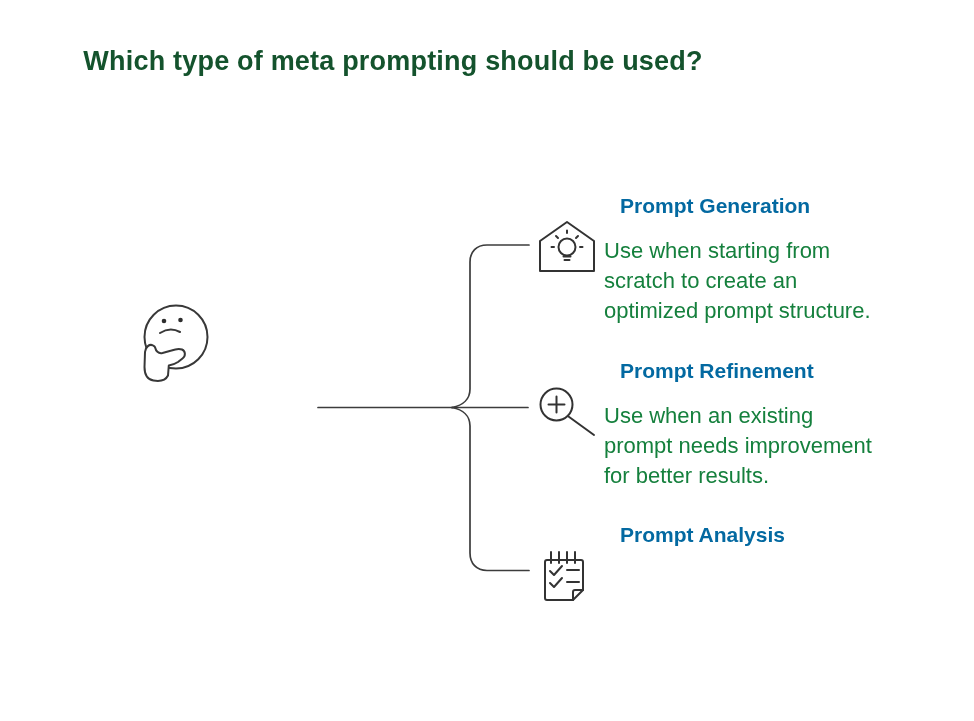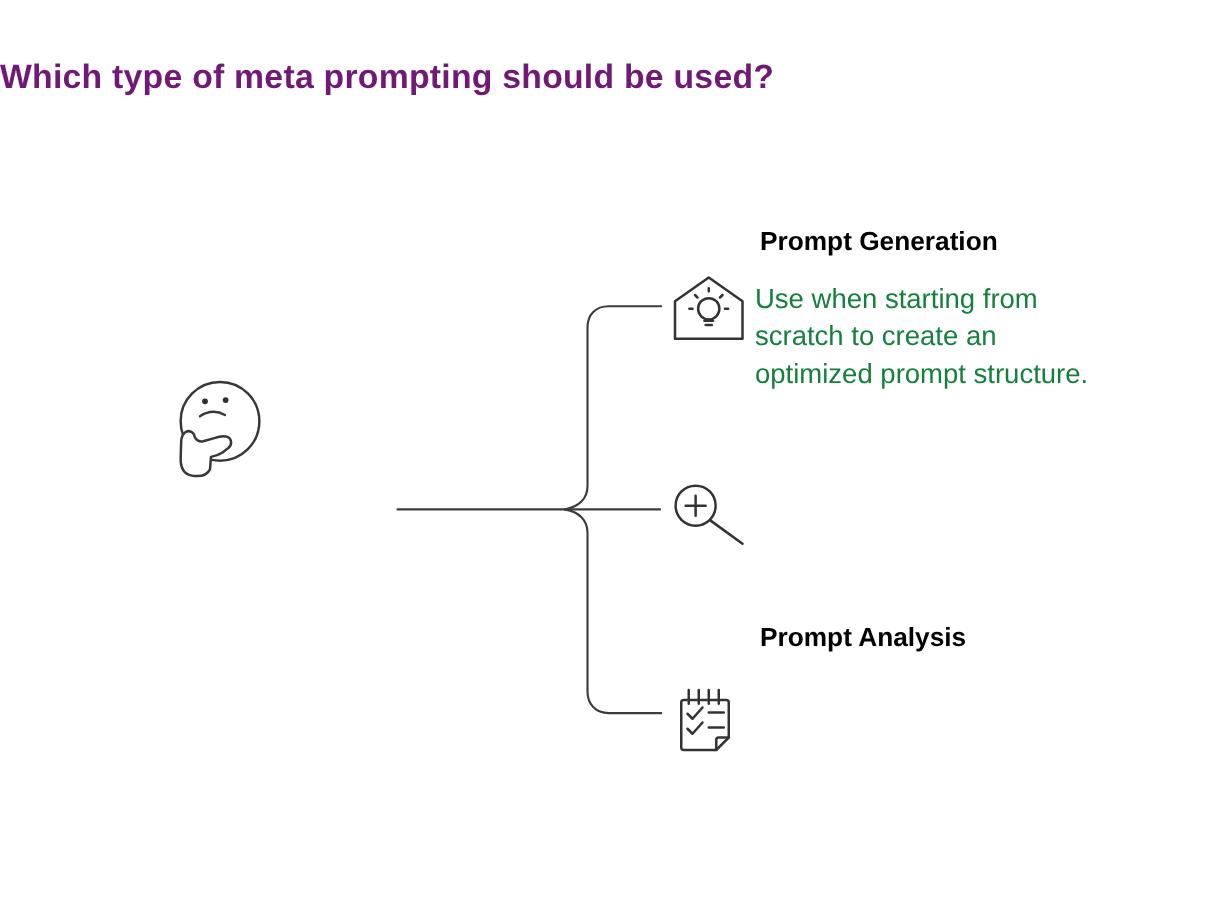--- a/index.html
+++ b/index.html
@@ -13,59 +13,59 @@
     width: 974px;
     height: 721px;
     background: #ffffff;
     overflow: hidden;
   }
   .page-title {
     position: absolute;
     top: 44px;
     left: 0;
     width: 786px;
-    text-align: left;
+    text-align: center;
     font-size: 27px;
     line-height: 34px;
     font-weight: bold;
-    color: #701a75;
+    color: #14532d;
     letter-spacing: 0.2px;
     margin: 0;
   }
   svg.layer {
     position: absolute;
     top: 0;
     left: 0;
   }
   .icon-wrap {
     position: absolute;
   }
   .branch {
     position: absolute;
     left: 604px;
     width: 350px;
   }
   .branch-title {
-    margin: 4px;
+    margin: 16px;
     font-size: 21px;
     line-height: 26px;
     font-weight: bold;
-    color: #000000;
+    color: #0369a1;
   }
   .branch-desc {
     margin: 17px 0 0 0;
     font-size: 22px;
     line-height: 30px;
     font-weight: normal;
     color: #15803d;
     white-space: pre-line;
   }
   .branch-1 { top: 177px; }
   .branch-2 { top: 342px; }
-  .branch-3 { top: 494px; }
+  .branch-3 { top: 506px; }
 </style>
 </head>
 <body>
 
 <div class="canvas">
 
   <h1 class="page-title">Which type of meta prompting should be used?</h1>
 
   <svg class="layer" width="974" height="721" viewBox="0 0 974 721">
     <g fill="none" stroke="#3c3c3c" stroke-width="1.7" stroke-linecap="round">
@@ -117,18 +117,24 @@
     </g>
   </svg>
 
   <div class="branch branch-1">
     <h2 class="branch-title">Prompt Generation</h2>
     <p class="branch-desc">Use when starting from
 scratch to create an
 optimized prompt structure.</p>
   </div>
 
+  <div class="branch branch-2">
+    <h2 class="branch-title">Prompt Refinement</h2>
+    <p class="branch-desc">Use when an existing
+prompt needs improvement
+for better results.</p>
+  </div>
 
   <div class="branch branch-3">
     <h2 class="branch-title">Prompt Analysis</h2>
   </div>
 
 </div>
 
 </body></html>

